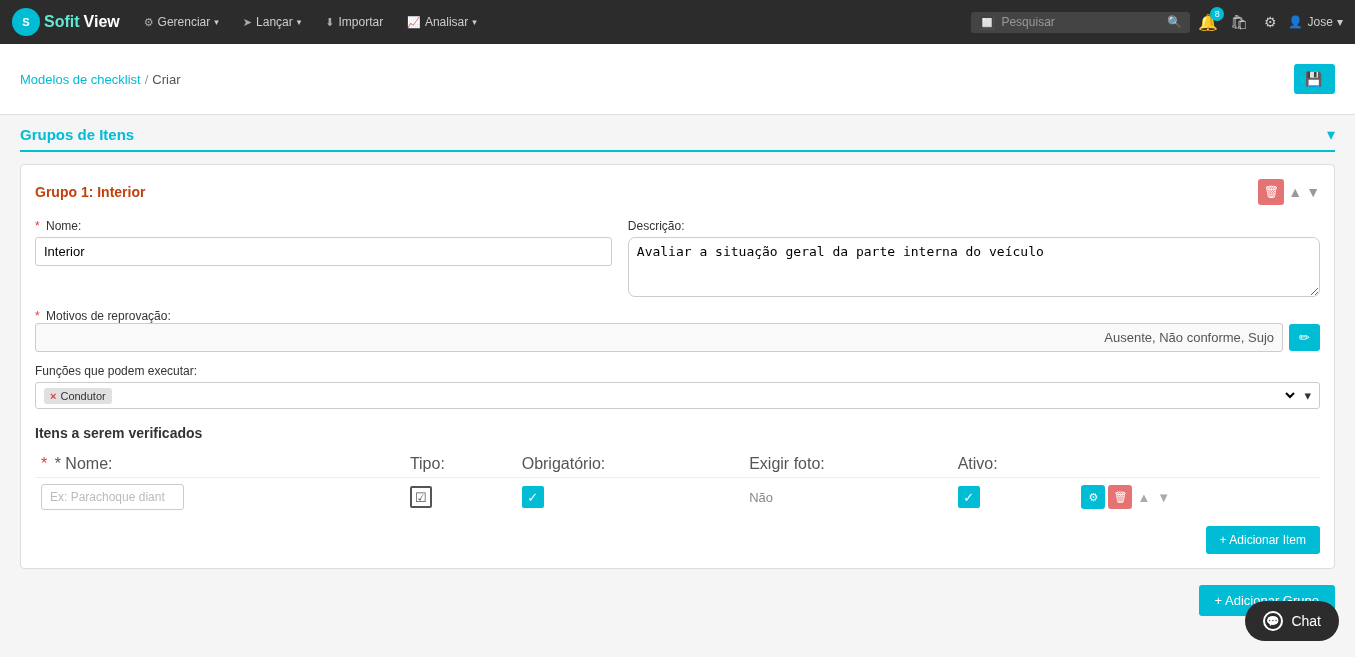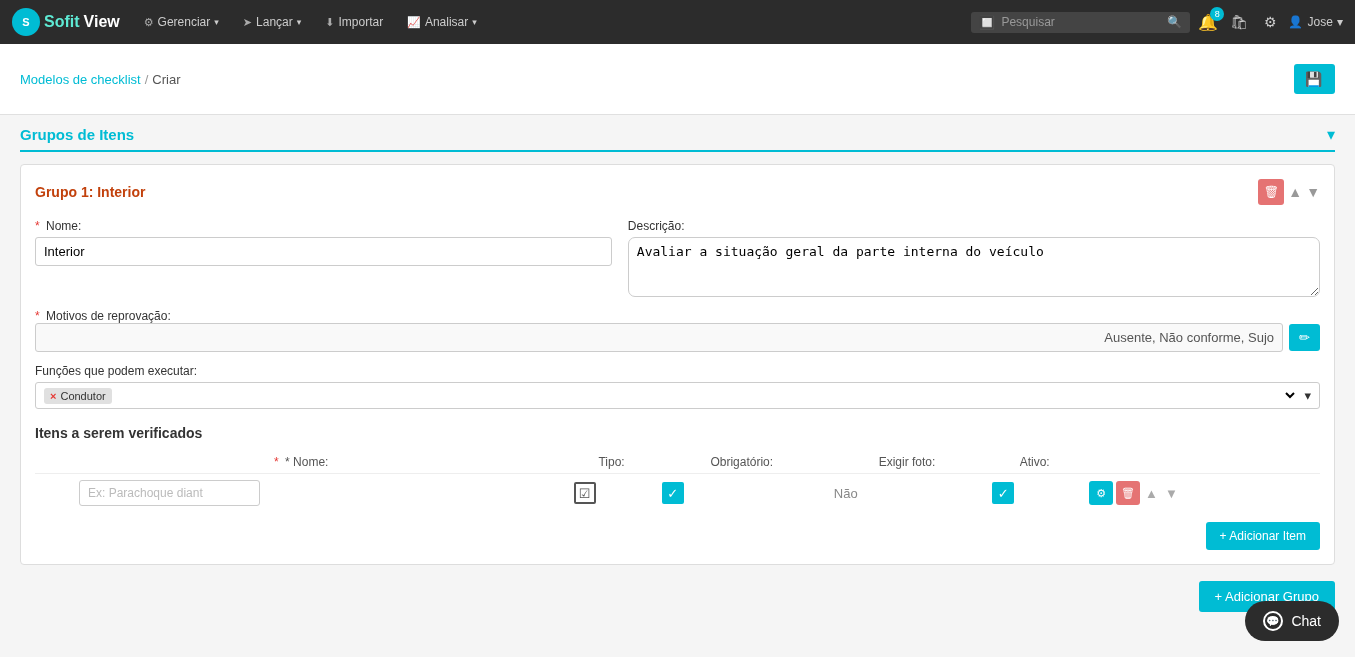--- a/index.html
+++ b/index.html
@@ -279,42 +279,41 @@
       font-size: 14px;
       font-weight: bold;
       color: #333;
       margin-bottom: 10px;
     }
     .itens-table {
       width: 100%;
       border-collapse: collapse;
     }
     .itens-table th {
-      text-align: center;
-      font-size: 12px;
+      text-align: left;
+      font-size: 16px;
       color: #555;
       font-weight: normal;
       padding: 4px 6px;
       border-bottom: 1px solid #eee;
     }
     .itens-table td {
       padding: 6px 6px;
       vertical-align: middle;
     }
     .th-required { color: #e53935; margin-right: 3px; }
 
     .item-name-input {
       border: 1px solid #ccc;
       border-radius: 3px;
       padding: 5px 8px;
       font-size: 12px;
       color: #aaa;
-      width: 181px;
+      width: 143px;
       outline: none;
-      margin-left: 38px;
     }
     .item-name-input::placeholder { color: #bbb; }
 
     .check-icon-box {
       width: 22px; height: 22px;
       border: 2px solid #555;
       border-radius: 2px;
       display: flex; align-items: center; justify-content: center;
       font-size: 13px;
       color: #555;

